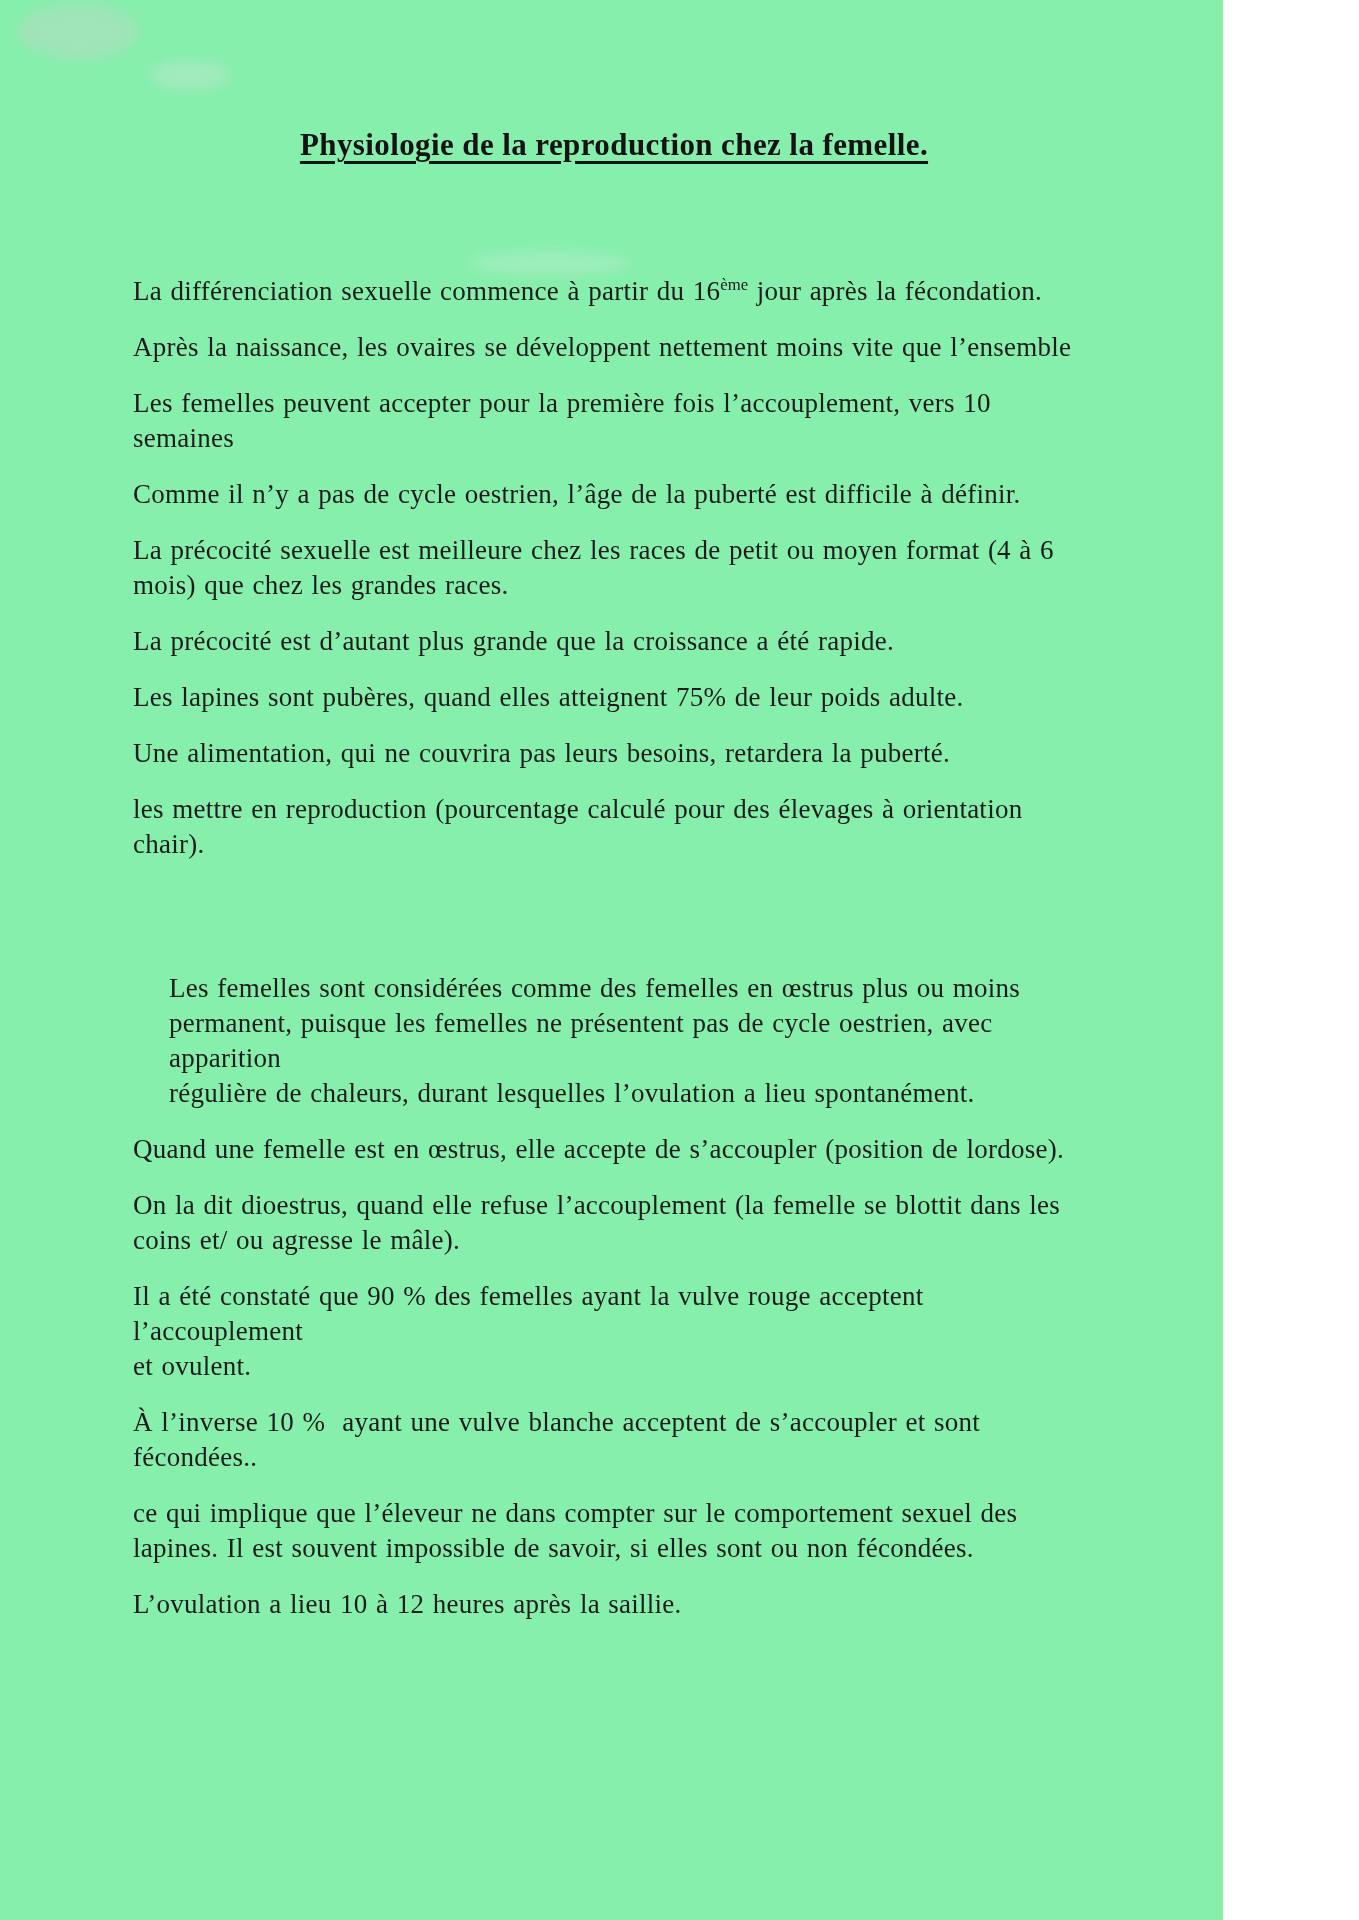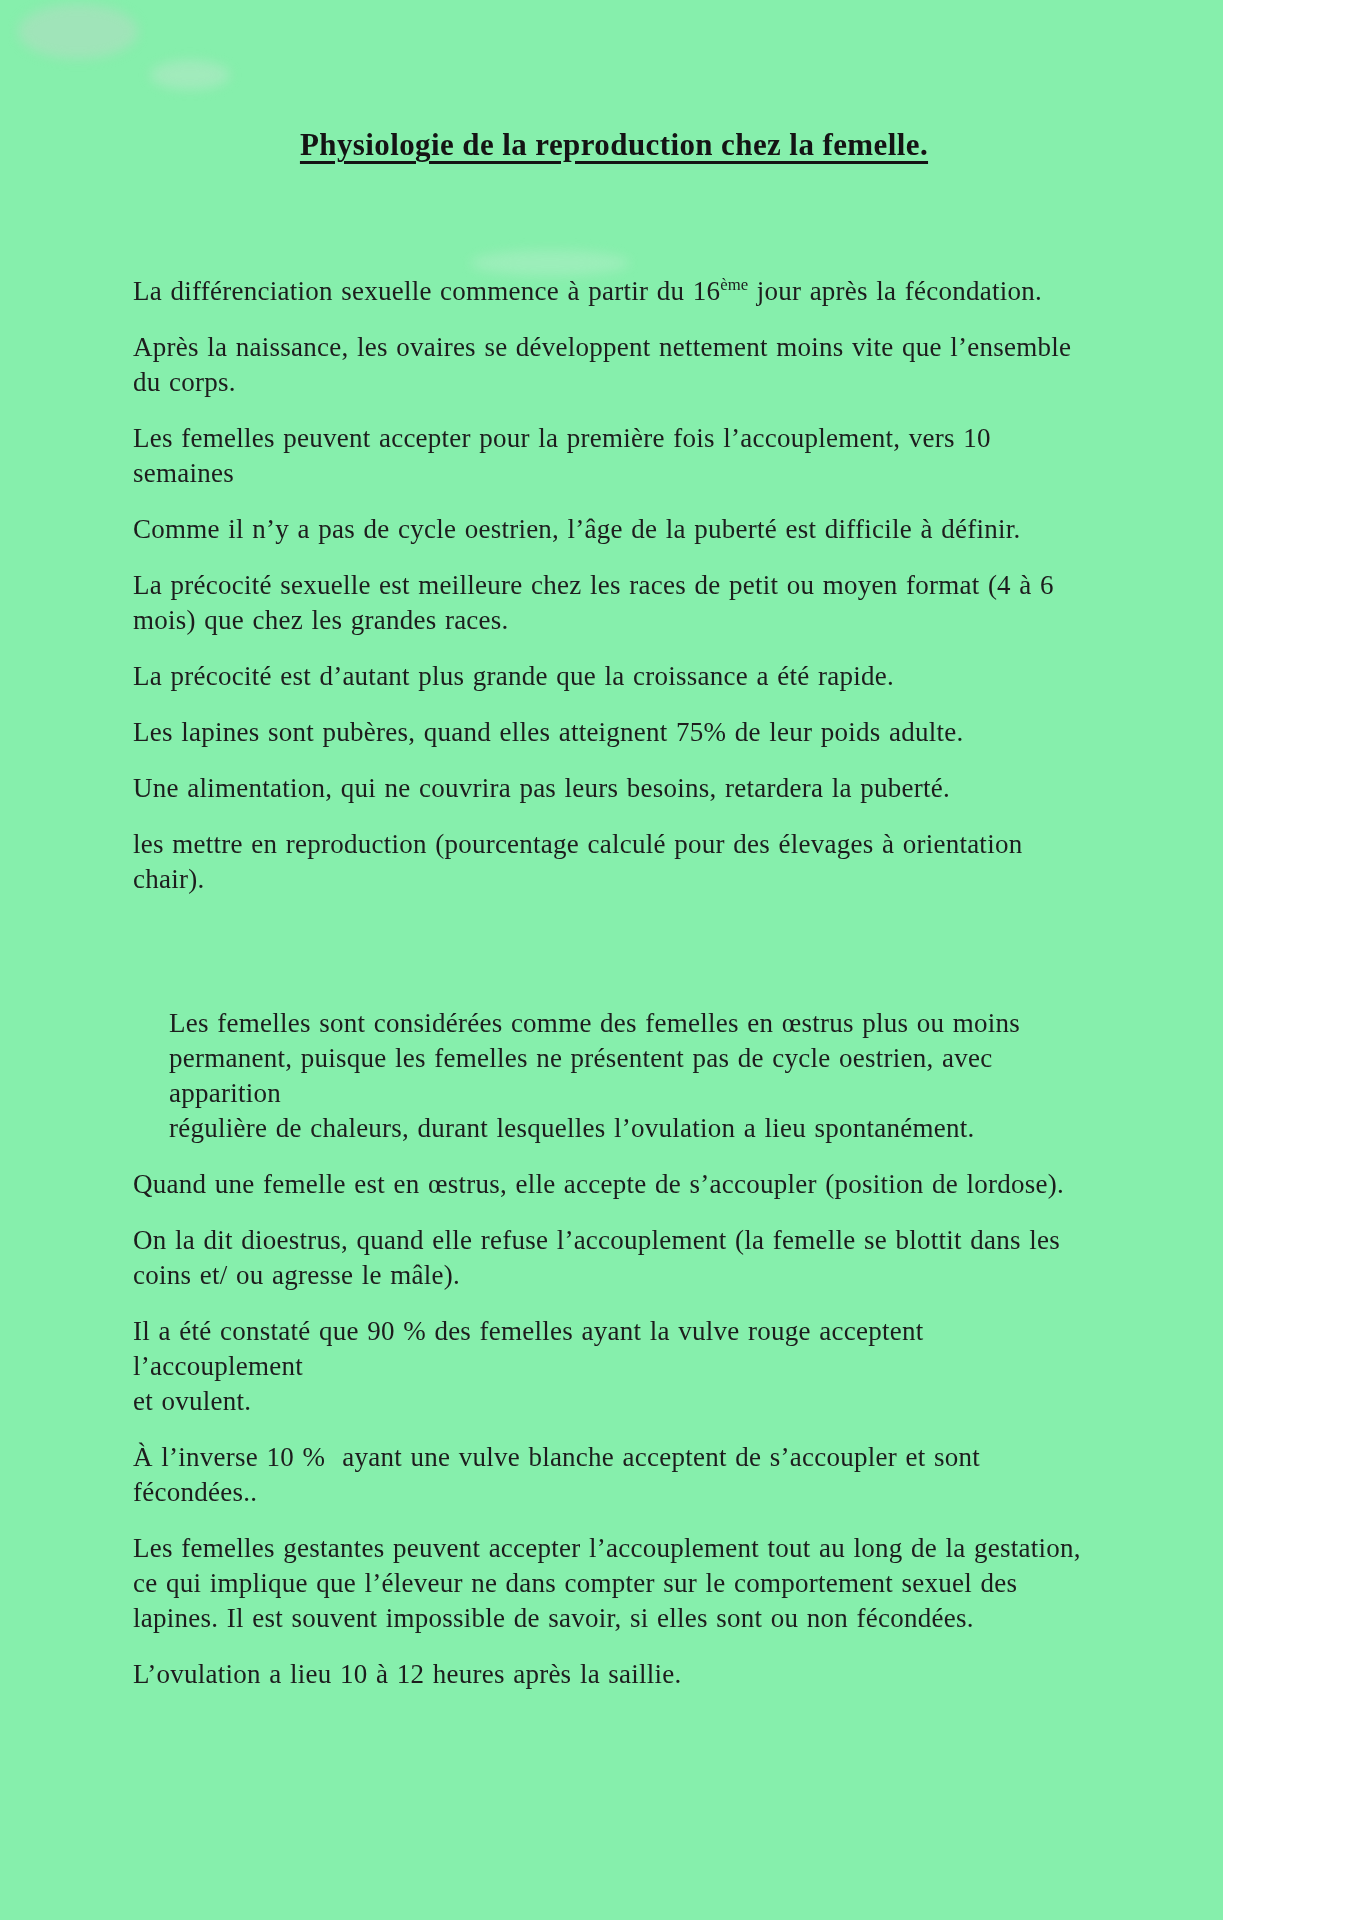--- a/index.html
+++ b/index.html
@@ -74,21 +74,20 @@
   <div class="content">
 
     <h1 class="title">Physiologie de la reproduction chez la femelle.</h1>
 
     <p class="para">
       <span class="line"><span>La différenciation sexuelle commence à partir du 16</span><sup class="ord">ème</sup><span> jour après la fécondation.</span></span>
     </p>
 
     <p class="para">
       <span class="line">Après la naissance, les ovaires se développent nettement moins vite que l’ensemble</span>
-      <span class="line">du corps.</span>
     </p>
 
     <p class="para">
       <span class="line">Les femelles peuvent accepter pour la première fois l’accouplement, vers 10 semaines</span>
     </p>
 
     <p class="para">
       <span class="line">Comme il n’y a pas de cycle oestrien, l’âge de la puberté est difficile à définir.</span>
     </p>
 
@@ -132,21 +131,20 @@
     <p class="para">
       <span class="line">Il a été constaté que 90 % des femelles ayant la vulve rouge acceptent l’accouplement</span>
       <span class="line">et ovulent.</span>
     </p>
 
     <p class="para">
       <span class="line">À l’inverse 10 %  ayant une vulve blanche acceptent de s’accoupler et sont fécondées..</span>
     </p>
 
     <p class="para">
-      <span class="line">Les femelles gestantes peuvent accepter l’accouplement tout au long de la gestation,</span>
       <span class="line">ce qui implique que l’éleveur ne dans compter sur le comportement sexuel des</span>
       <span class="line">lapines. Il est souvent impossible de savoir, si elles sont ou non fécondées.</span>
     </p>
 
     <p class="para">
       <span class="line">L’ovulation a lieu 10 à 12 heures après la saillie.</span>
     </p>
 
   </div>
 </div>

